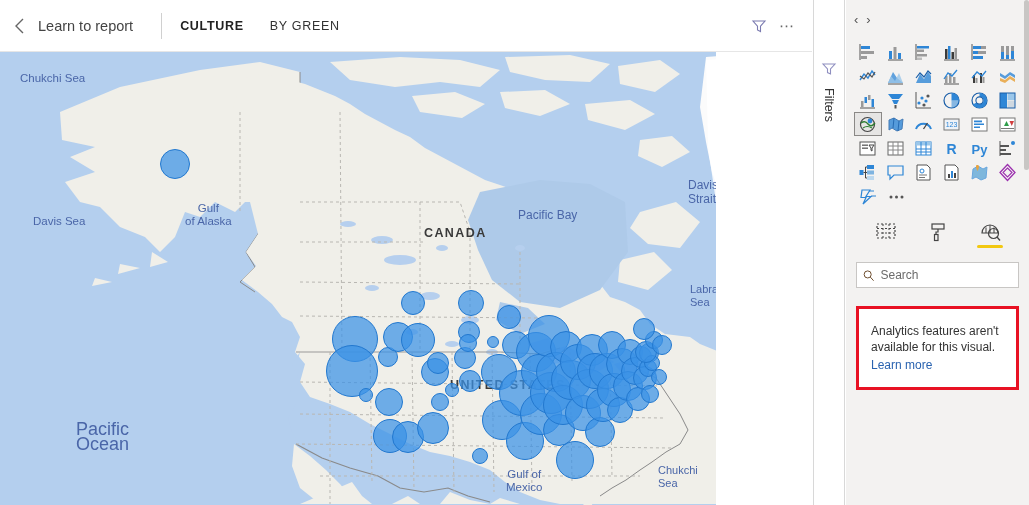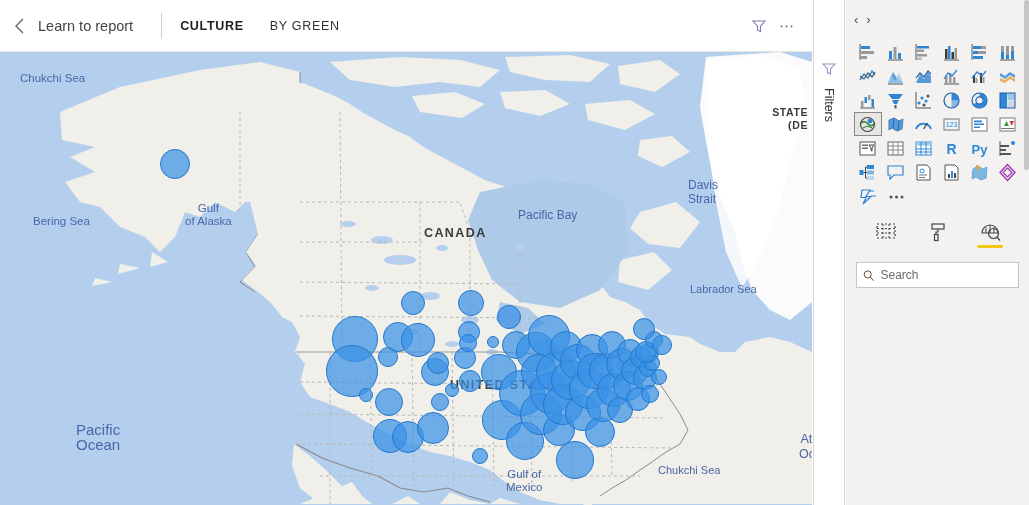--- a/index.html
+++ b/index.html
@@ -37,21 +37,21 @@
   .tab.active { font-weight: bold; color: #222; }
   #topbar-icons {
     margin-left: auto; display: flex; align-items: center; gap: 12px;
     padding-right: 16px;
   }
   .ico-btn { cursor: pointer; display: flex; align-items: center; }
   .dots { letter-spacing: 2px; color: #666; font-size: 15px; line-height: 8px; }
 
   
   #map {
-    position: absolute; left: 0; top: 52px; width: 812px; height: 453px;
+    position: absolute; left: 0; top: 52px; width: 716px; height: 453px;
     background: #b4cfee; overflow: hidden;
   }
   #map svg { position: absolute; left: 0; top: 0; }
   .maplabel {
     position: absolute; font-size: 11.5px; color: #4a66a8;
     line-height: 13px; pointer-events: none; white-space: pre-line;
   }
   .maplabel.land {
     color: #3a3a3a; font-weight: bold; letter-spacing: 1.4px; font-size: 12.5px;
   }
@@ -269,24 +269,24 @@
       <path d="M420,150 L420,300"></path>
       <path d="M470,180 L470,300"></path>
       <path d="M520,200 L520,296"></path>
       <path d="M300,230 L520,232"></path>
       <path d="M300,190 L424,190"></path>
       <path d="M300,264 L540,266"></path>
     </g>
   </svg>
 
   <div class="maplabel" style="left:20px;top:20px;">Chukchi Sea</div>
-  <div class="maplabel" style="left:33px;top:163px;">Bering Sea</div>
+  <div class="maplabel" style="left:33px;top:163px;">Davis Sea</div>
   <div class="maplabel" style="left:185px;top:150px;text-align:center;">Gulf
 of Alaska</div>
-  <div class="maplabel" style="left:76px;top:370px;text-align:center;font-size:15px;line-height:15px;">Pacific
+  <div class="maplabel" style="left:76px;top:370px;text-align:center;font-size:18px;line-height:15px;">Pacific
 Ocean</div>
   <div class="maplabel land" style="left:424px;top:175px;">CANADA</div>
   <div class="maplabel land" style="left:450px;top:327px;">UNITED STATES</div>
   <div class="maplabel" style="left:518px;top:157px;font-size:12px;">Pacific Bay</div>
   <div class="maplabel" style="left:688px;top:126px;font-size:12px;line-height:14px;">Davis
 Strait</div>
   <div class="maplabel" style="left:690px;top:231px;font-size:11px;">Labrador Sea</div>
   <div class="maplabel green" style="left:760px;top:54px;width:48px;">STATE
 (DE</div>
   <div class="maplabel" style="left:506px;top:416px;text-align:center;">Gulf of
@@ -722,17 +722,21 @@
   </div>
 
   <div id="search-box">
     <svg width="13" height="13" viewBox="0 0 13 13">
       <circle cx="5.3" cy="5.3" r="4" fill="none" stroke="#6b4a2a" stroke-width="1.1"></circle>
       <line x1="8.3" y1="8.3" x2="12" y2="12.4" stroke="#6b4a2a" stroke-width="1.1"></line>
     </svg>
     <input id="search-input" type="text" placeholder="Search" style="">
   </div>
 
+  <div id="analytics-msg">
+    <div id="analytics-text">Analytics features aren't available for this visual.</div>
+    <span id="analytics-link">Learn more</span>
+  </div>
 
   <div id="pane-scrollbar">
     <div class="thumb"></div>
   </div>
 </div>
 
 </body></html>

